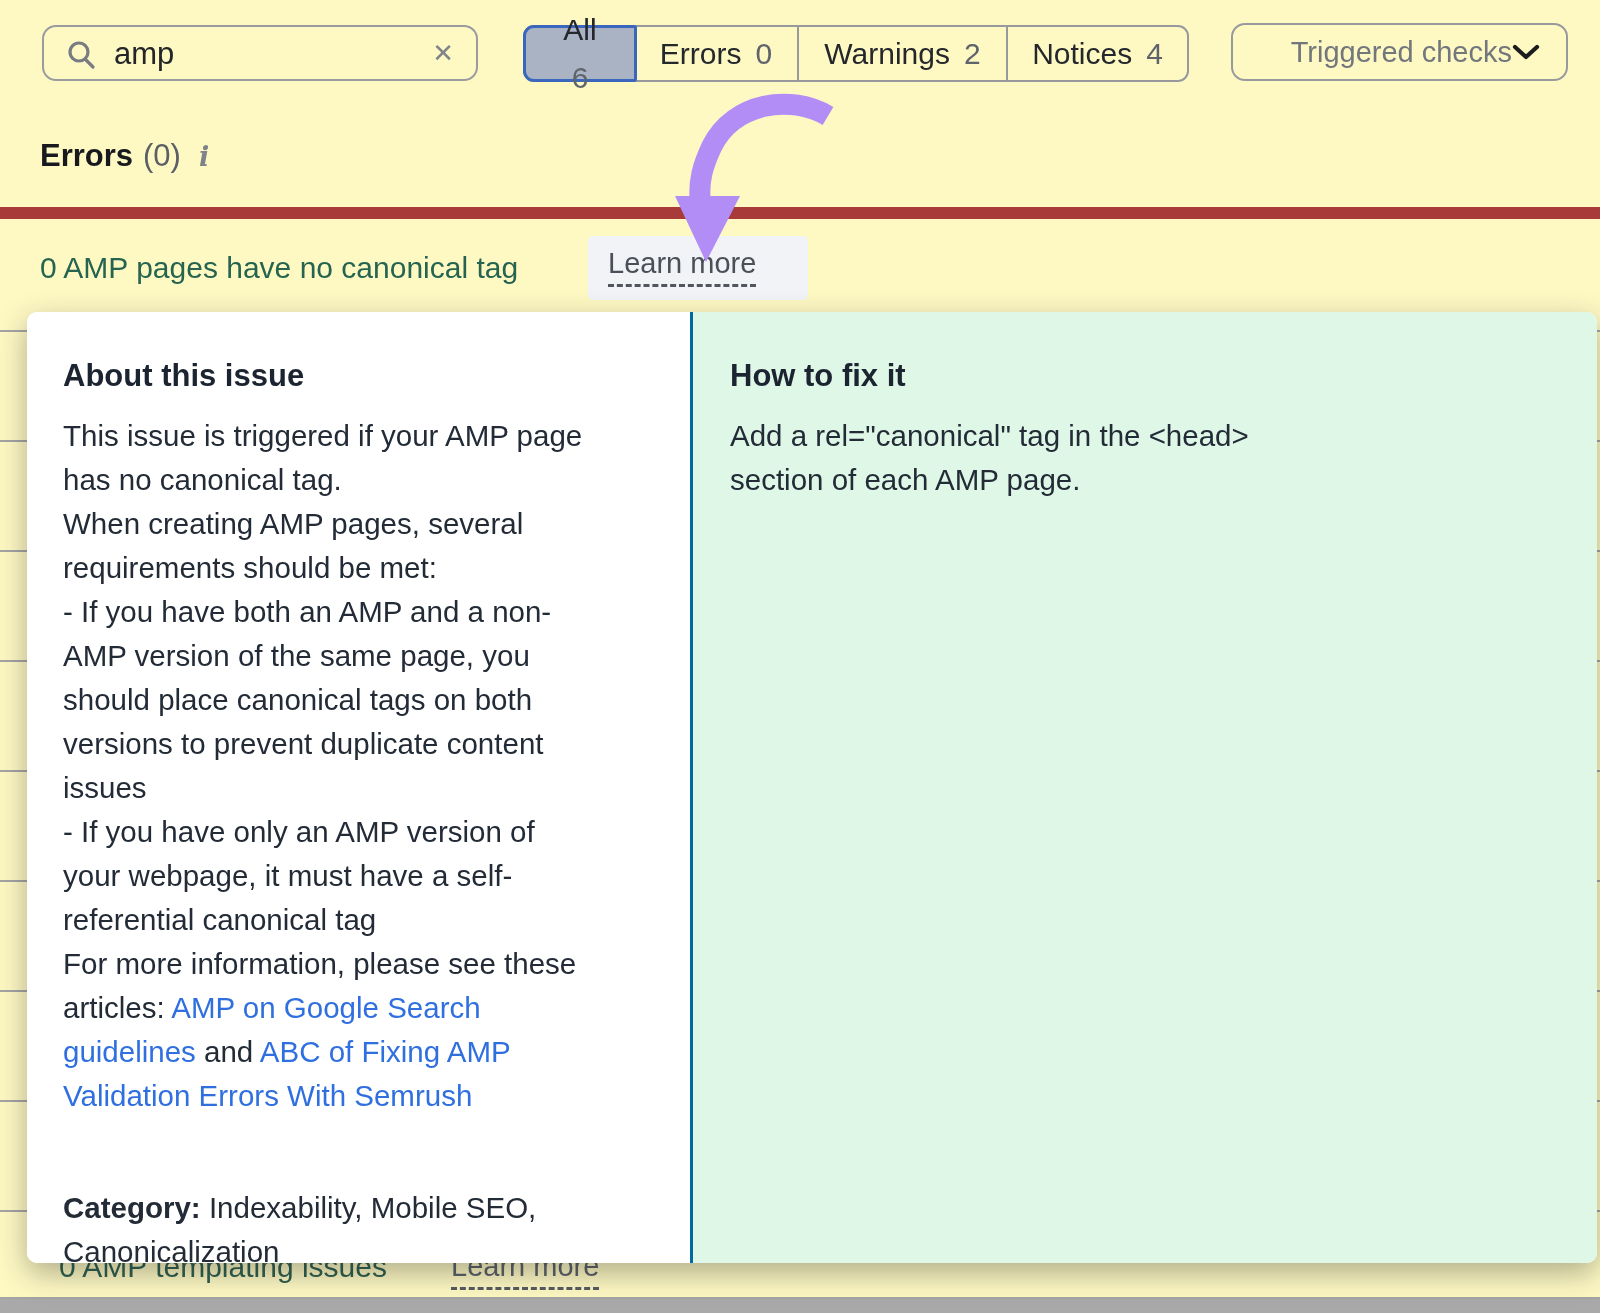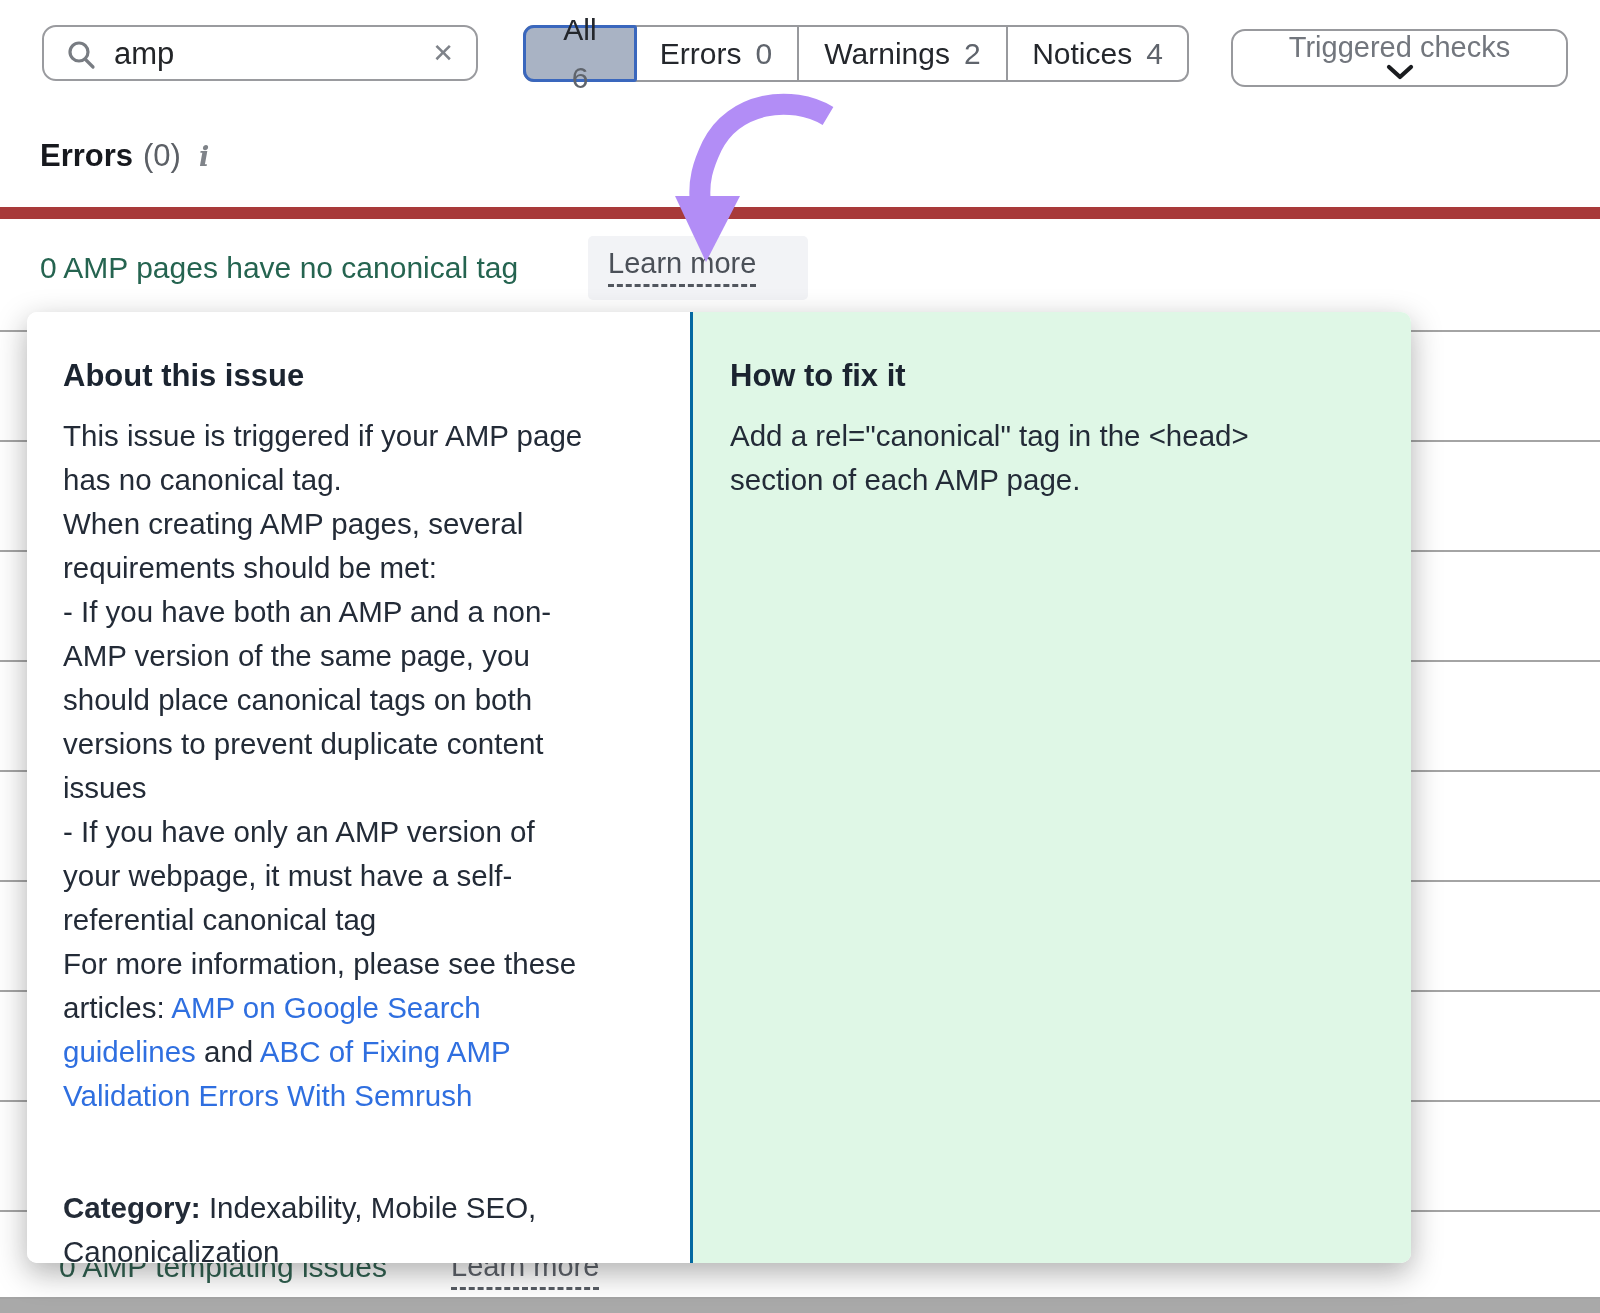--- a/index.html
+++ b/index.html
@@ -1,16 +1,16 @@
 <!DOCTYPE html>
 <html><head>
 <meta charset="utf-8">
 <style>
   html,body{margin:0;padding:0;background:#b1b1b1;}
-  .stage{position:relative;width:1600px;height:1313px;background:#ffffff;overflow:hidden;
+  .stage{position:relative;width:1600px;height:1313px;background:#fef9c3;overflow:hidden;
          font-family:"Liberation Sans",sans-serif;}
 
   
   .row-line{position:absolute;left:0;width:1600px;height:2px;background:#a4a4a4;z-index:0;}
   .bottom-strip{position:absolute;left:0;top:1299px;width:1600px;height:14px;background:#a9a9a9;z-index:0;}
 
   
   .search-box{position:absolute;left:42px;top:25px;width:436px;height:56px;box-sizing:border-box;
               border:2px solid #9a9b9f;border-radius:14px;z-index:1;}
   .search-icon{position:absolute;left:22px;top:13px;width:30px;height:30px;}
@@ -18,23 +18,23 @@
   .search-clear{position:absolute;right:22px;top:0;height:52px;line-height:52px;font-size:26px;color:#7f838a;cursor:pointer;}
 
   .tabs{position:absolute;left:523px;top:25px;height:57px;box-sizing:border-box;
         border:2px solid #98999d;border-radius:11px;display:flex;z-index:1;}
   .tab{display:flex;align-items:center;justify-content:center;gap:14px;font-size:30px;box-sizing:border-box;}
   .tab .lbl{color:#24272c;}
   .tab .cnt{color:#5f646c;}
   .tab.divided{border-left:2px solid #98999d;}
   .tab.selected{margin:-2px;border:3px solid #3a67bd;border-radius:11px 3px 3px 11px;background:#a9b3c4;flex-direction:column;}
 
-  .dropdown{position:absolute;left:1231px;top:29px;width:337px;height:58px;box-sizing:border-box;
+  .dropdown{position:absolute;left:1231px;top:23px;width:337px;height:58px;box-sizing:border-box;
             border:2px solid #98999d;border-radius:14px;display:flex;align-items:center;
-            justify-content:flex-start;padding:0 26px;z-index:1;flex-direction:column;}
+            justify-content:flex-end;padding:0 26px;z-index:1;}
   .dropdown .lbl{font-size:29px;color:#72767d;}
 
   
   .section-heading{position:absolute;left:40px;top:138px;display:flex;align-items:baseline;z-index:1;}
   .section-title{font-size:31px;font-weight:700;color:#17191e;}
   .section-count{font-size:31px;color:#5c6066;margin-left:10px;}
   .info-glyph{font-family:"DejaVu Serif",serif;font-style:italic;font-weight:700;
               font-size:27px;color:#7f8389;margin-left:18px;}
 
   .red-bar{position:absolute;left:0;top:207px;width:1600px;height:12px;background:#a83a3a;z-index:1;}
@@ -43,21 +43,21 @@
   .issue-text{position:absolute;left:40px;top:251px;font-size:30px;color:#256450;z-index:1;}
   .spotlight{position:absolute;left:588px;top:236px;width:220px;height:64px;background:#f2f3f6;
              border-radius:5px;z-index:2;}
   .spotlight .learn{position:absolute;left:20px;top:11px;font-size:29px;color:#4b5058;
                     border-bottom:3px dashed #51565e;padding-bottom:4px;cursor:pointer;}
 
   
   .arrow{position:absolute;left:636px;top:88px;z-index:5;}
 
   
-  .popup{position:absolute;left:27px;top:312px;width:1384px;height:951px;border-radius:10px;
+  .popup{position:absolute;left:27px;top:312px;width:1570px;height:951px;border-radius:10px;
          background:#ffffff;box-shadow:0 10px 30px rgba(30,30,30,.35);display:flex;
          overflow:hidden;z-index:3;}
   .popup-left{width:663px;box-sizing:border-box;padding:46px 36px 0 36px;background:#ffffff;}
   .popup-right{flex:1;box-sizing:border-box;background:#dff7e6;border-left:3px solid #0369a1;
                padding:46px 40px 8px 37px;}
   .popup h2{margin:0 0 20px 0;font-size:31px;font-weight:700;color:#1b2430;}
   .popup-body{margin:0;font-size:29.5px;line-height:44px;color:#232b37;white-space:pre-line;}
   .popup-link{color:#2f6fe0;text-decoration:none;cursor:pointer;}
   .category{margin-top:24px;}
   .category .cat-label{font-weight:700;}

